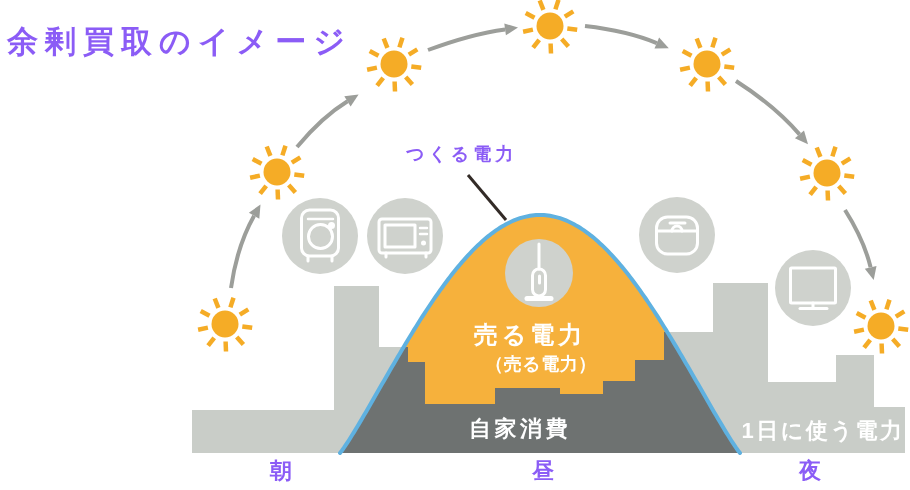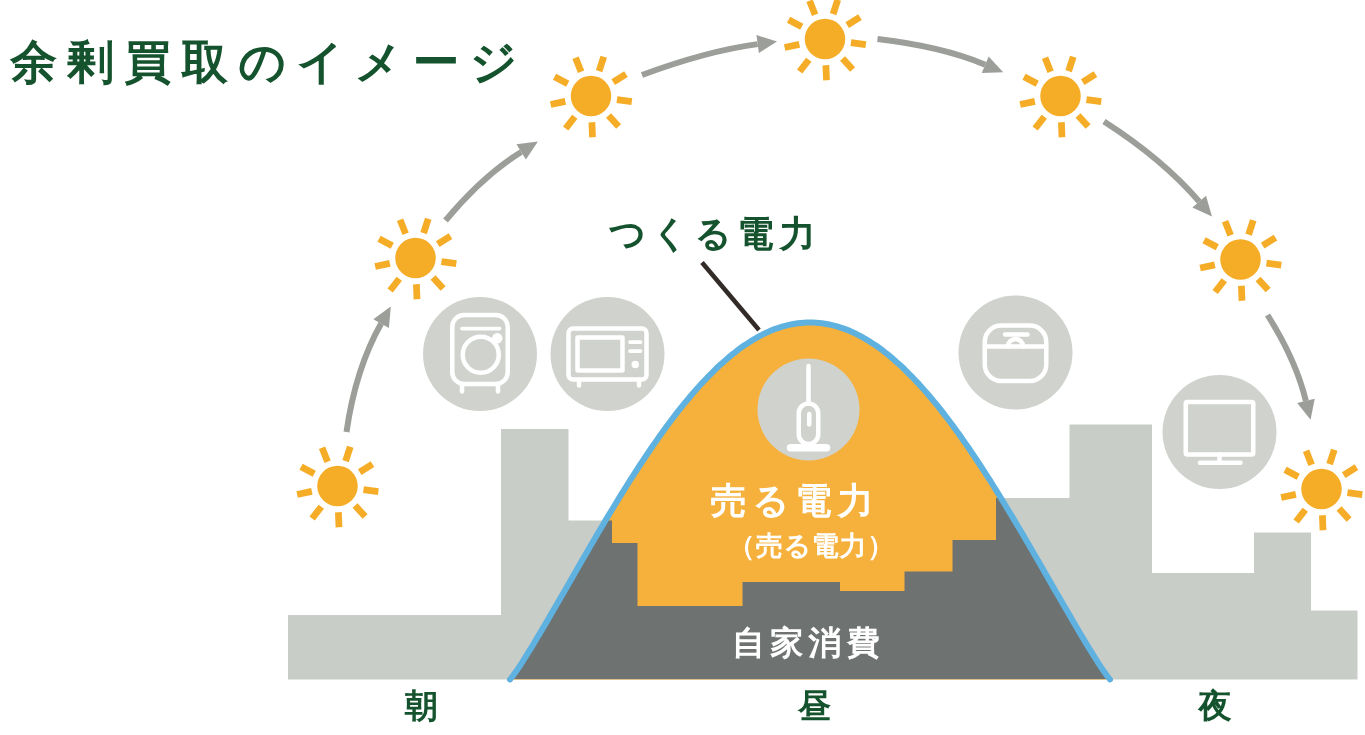--- a/index.html
+++ b/index.html
@@ -1,27 +1,27 @@
 <!DOCTYPE html>
 <html><head>
 <meta charset="utf-8">
 <style>
   html,body{margin:0;padding:0;background:#ffffff;}
   #stage{position:relative;width:910px;height:490px;background:#ffffff;overflow:hidden;
          font-family:"Liberation Sans","DejaVu Sans",sans-serif;}
   #scene{position:absolute;left:0;top:0;}
   .t{position:absolute;font-weight:bold;white-space:nowrap;line-height:1;}
-  .dark{color:#14532d;text-align:right;}
+  .dark{color:#8b5cf6;text-align:right;}
   .white{color:#FFFFFF;}
   .ctr{transform:translateX(-50%);}
   #title{left:7px;top:26px;font-size:31px;letter-spacing:7px;}
-  #produced-label{left:406px;top:145px;font-size:24px;letter-spacing:4px;}
+  #produced-label{left:406px;top:145px;font-size:18px;letter-spacing:4px;}
   #sell-label{left:530px;top:323px;font-size:24px;letter-spacing:4px;}
   #surplus-label{left:541px;top:355px;font-size:18px;letter-spacing:0.5px;}
-  #self-consumption-label{left:539px;top:418px;font-size:22px;letter-spacing:3.5px;font-family:Liberation Serif, serif;}
+  #self-consumption-label{left:520px;top:418px;font-size:22px;letter-spacing:3.5px;font-family:Liberation Serif, serif;}
   #daily-use-label{left:823px;top:420px;font-size:22px;letter-spacing:2.5px;}
   #morning-label{left:281px;top:460px;font-size:22px;}
   #noon-label{left:543px;top:460px;font-size:22px;}
   #night-label{left:810px;top:460px;font-size:22px;}
 </style>
 </head>
 <body>
 
 <div id="stage">
   <svg id="scene" width="910" height="490" viewBox="0 0 910 490">
@@ -182,16 +182,17 @@
         <path d="M 845 210 Q 864 240 870.6 267.3" stroke="#9C9E9A" stroke-width="4" fill="none"></path>
         <polygon points="873.7,279.9 864.8,268.7 876.5,265.9" fill="#9C9E9A"></polygon>
       </g>
     </svg>
 
   <div id="title" class="t dark">余剰買取のイメージ</div>
   <div id="produced-label" class="t dark">つくる電力</div>
   <div id="sell-label" class="t white ctr">売る電力</div>
   <div id="surplus-label" class="t white ctr">（売る電力）</div>
   <div id="self-consumption-label" class="t white ctr">自家消費</div>
+  <div id="daily-use-label" class="t white ctr">1日に使う電力</div>
   <div id="morning-label" class="t dark ctr">朝</div>
   <div id="noon-label" class="t dark ctr">昼</div>
   <div id="night-label" class="t dark ctr">夜</div>
 </div>
 
 </body></html>

